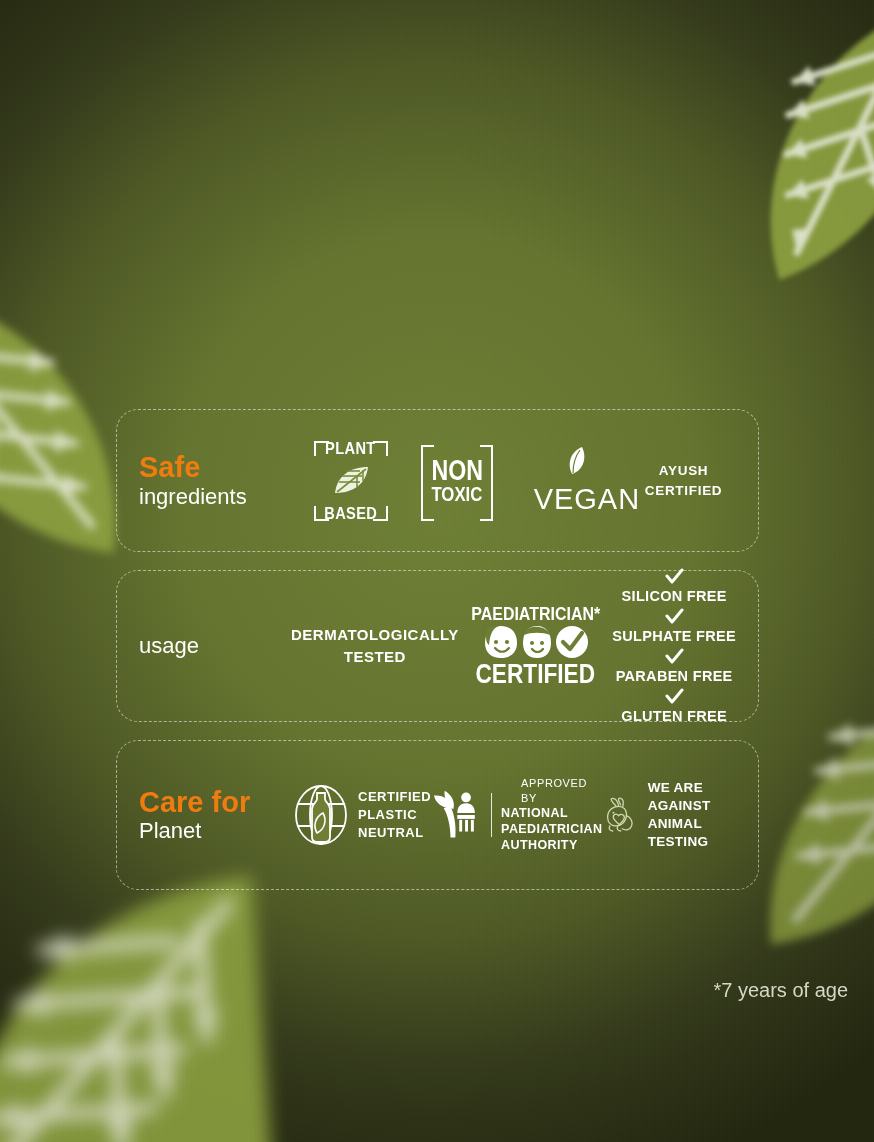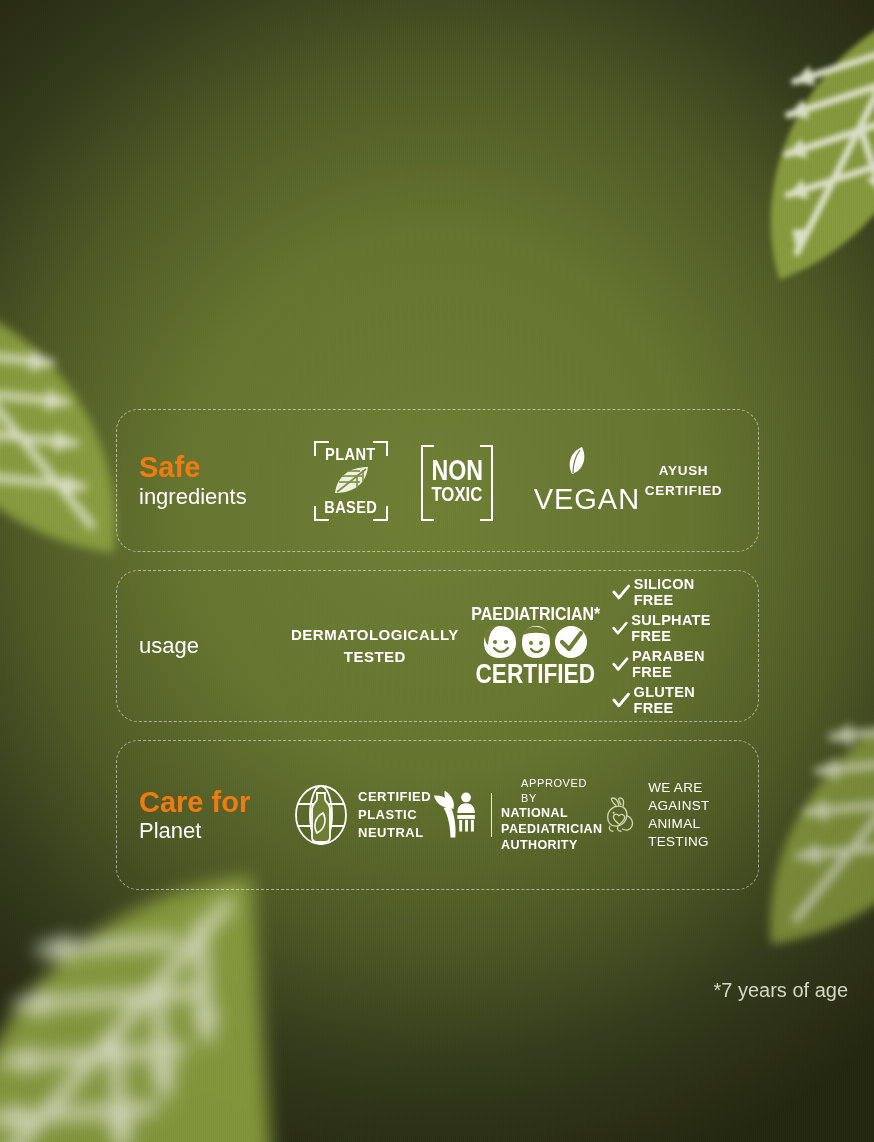--- a/index.html
+++ b/index.html
@@ -43,21 +43,21 @@
 
   .card-head{flex:0 0 auto;width:150px;}
   .card-head .l1{color:#f07c10;font-size:29px;font-weight:bold;line-height:1.12;}
   .card-head .l2{color:#fff;font-size:22px;line-height:1.18;}
 
   .badges{flex:1 1 auto;display:flex;align-items:center;}
   .b{color:#fff;text-align:center;}
 
   
   .plant{position:relative;width:84px;height:84px;display:flex;flex-direction:column;
-    align-items:center;justify-content:center;gap:1px;}
+    align-items:center;justify-content:center;gap:7px;}
   .plant .txt{font-size:17px;font-weight:bold;letter-spacing:.4px;
     transform:scaleX(.86);line-height:1;}
   .brk{position:absolute;width:13px;height:13px;border:2.2px solid #fff;}
   .brk.tl{top:2px;left:5px;border-right:0;border-bottom:0;}
   .brk.tr{top:2px;right:5px;border-left:0;border-bottom:0;}
   .brk.bl{bottom:2px;left:5px;border-right:0;border-top:0;}
   .brk.br{bottom:2px;right:5px;border-left:0;border-top:0;}
 
   
   .nontox{position:relative;width:74px;height:80px;display:flex;flex-direction:column;
@@ -79,31 +79,31 @@
   .derm{font-size:15px;font-weight:bold;line-height:1.5;letter-spacing:.5px;}
 
   
   .paed{display:flex;flex-direction:column;align-items:center;gap:2px;}
   .paed .pt{font-size:19px;font-weight:bold;letter-spacing:0;transform:scaleX(.84);line-height:1;}
   .paed .pc{font-size:27px;font-weight:bold;letter-spacing:0;transform:scaleX(.84);line-height:1;}
   .paed .faces{display:flex;align-items:center;gap:2px;}
 
   
   .checks{display:flex;flex-direction:column;gap:4px;}
-  .chk{display:flex;align-items:center;gap:3px;color:#fff;font-size:14.5px;font-weight:bold;letter-spacing:.3px;}
+  .chk{display:flex;align-items:center;gap:3px;color:#fff;font-size:14.5px;font-weight:bold;letter-spacing:.3px;flex-direction:column;}
 
   
   .pn{display:flex;align-items:center;gap:9px;}
   .pn .lbl{font-size:13px;font-weight:bold;line-height:1.38;letter-spacing:.5px;text-align:left;}
   .nba{display:flex;align-items:center;}
   .nba .divider{width:1.4px;height:44px;background:rgba(255,255,255,.85);margin:0 9px;}
   .nba .lines{text-align:left;}
   .nba .l-top{font-size:11px;font-weight:normal;letter-spacing:.6px;line-height:1.3;margin-left:20px;}
   .nba .l-b{font-size:12.5px;font-weight:bold;letter-spacing:.4px;line-height:1.3;}
-  .rab .lbl{font-size:13.5px;font-weight:normal;line-height:1.35;letter-spacing:.3px;text-align:left;}
+  .rab .lbl{font-size:13.5px;font-weight:bold;line-height:1.35;letter-spacing:.3px;text-align:left;}
 
   .footnote{position:absolute;top:979px;right:26px;color:#d5d9c4;font-size:20px;}
 </style>
 </head>
 <body>
 
 <div class="poster">
 
   <div class="leaf leaf-tr leaf-blur-s">
     <svg class="shape" viewBox="0 0 200 200">

